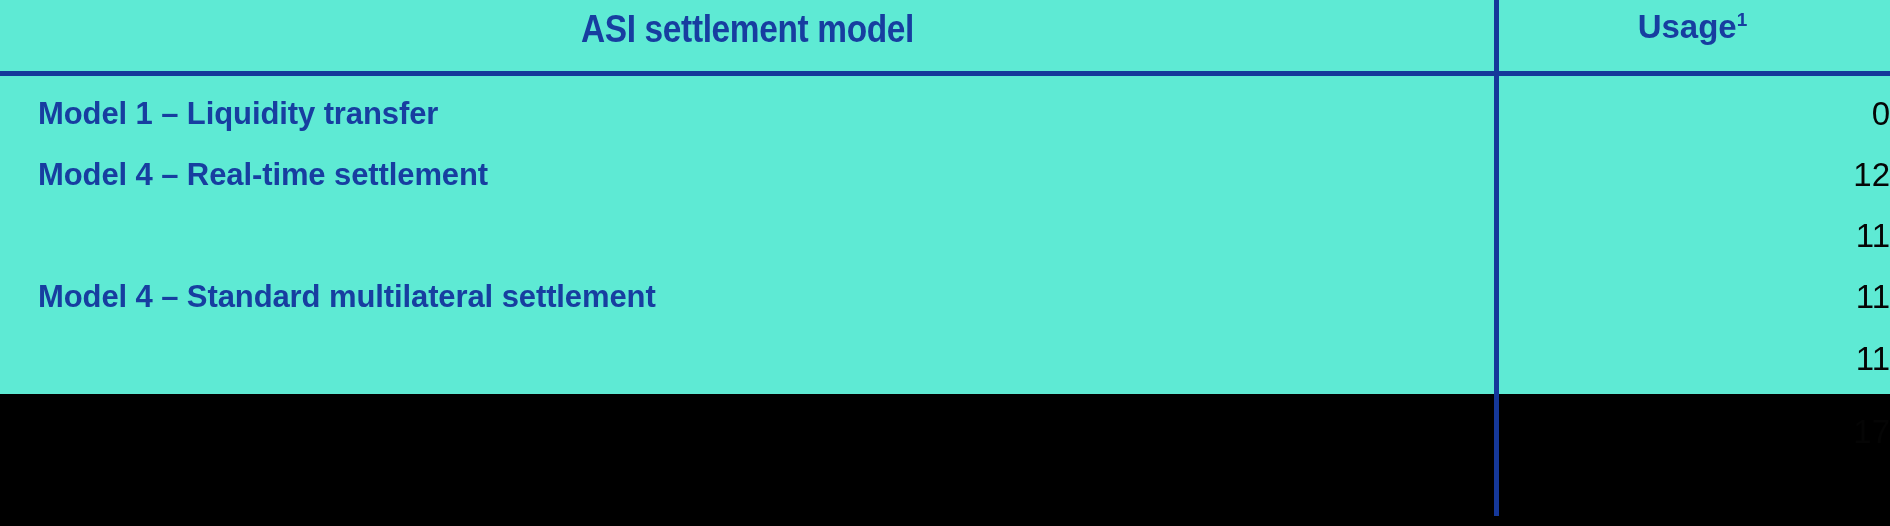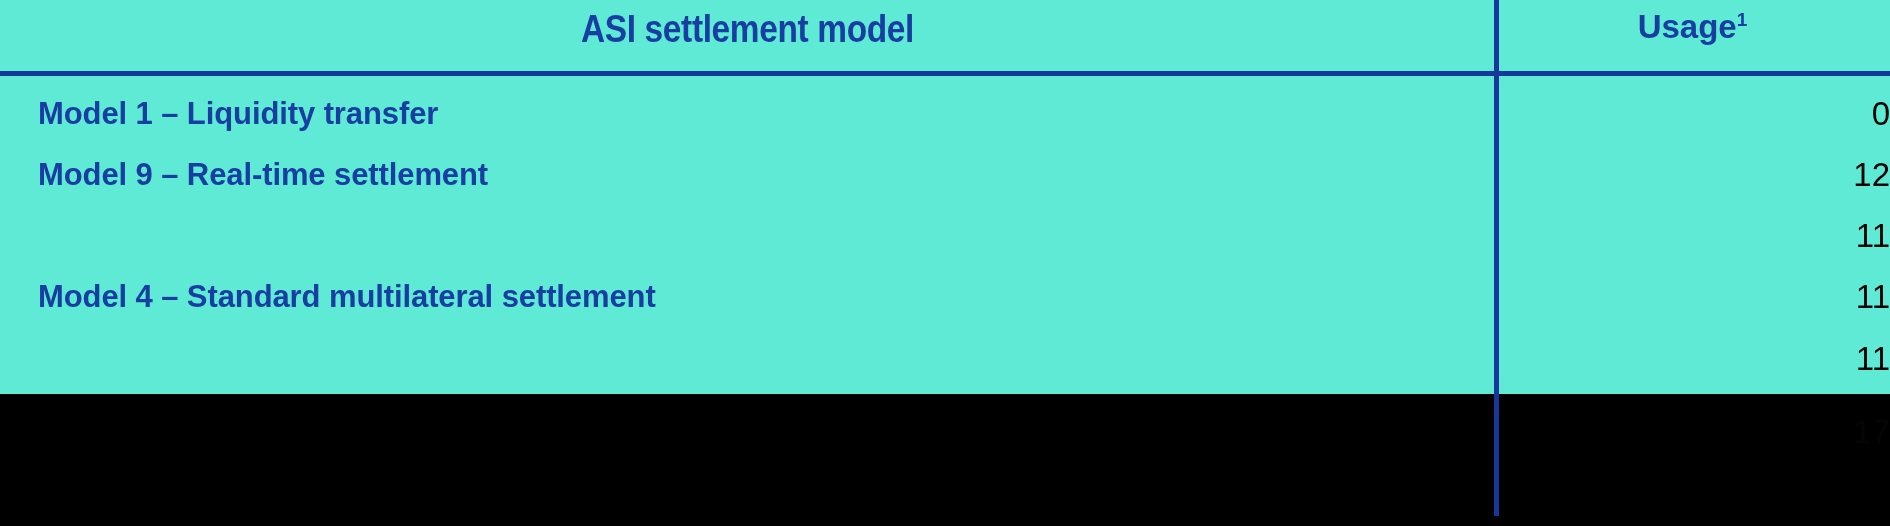--- a/index.html
+++ b/index.html
@@ -144,21 +144,21 @@
   <div class="rule-vertical"></div>
 
   <div class="rows">
 
     <div class="row" style="top:0px;">
       <div class="row-label">Model 1 – Liquidity transfer</div>
       <div class="row-usage">0</div>
     </div>
 
     <div class="row" style="top:61px;">
-      <div class="row-label">Model 9 – Real-time settlement</div>
+      <div class="row-label">Model 4 – Real-time settlement</div>
       <div class="row-usage">12</div>
     </div>
 
     <div class="row" style="top:122px;">
       <div class="row-usage">11</div>
     </div>
 
     <div class="row" style="top:183px;">
       <div class="row-label">Model 4 – Standard multilateral settlement</div>
       <div class="row-usage">11</div>

